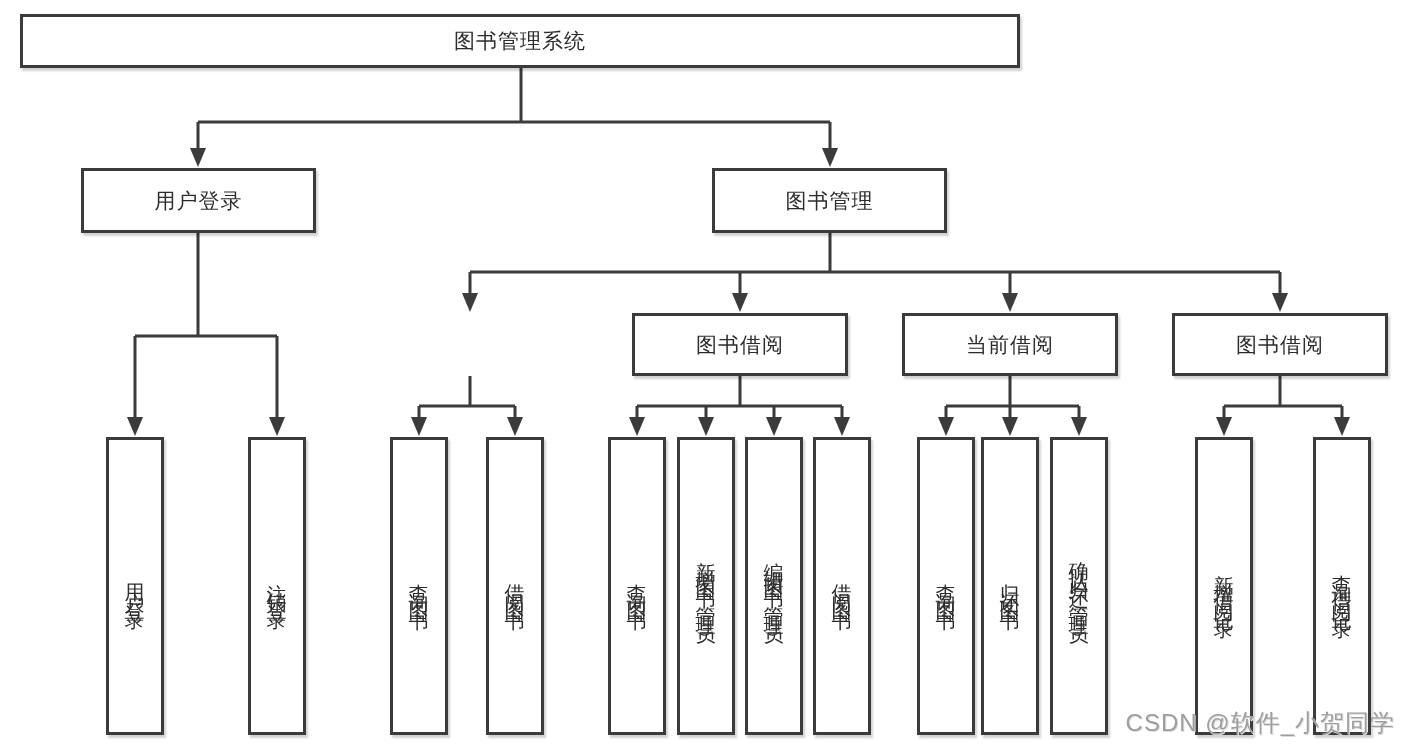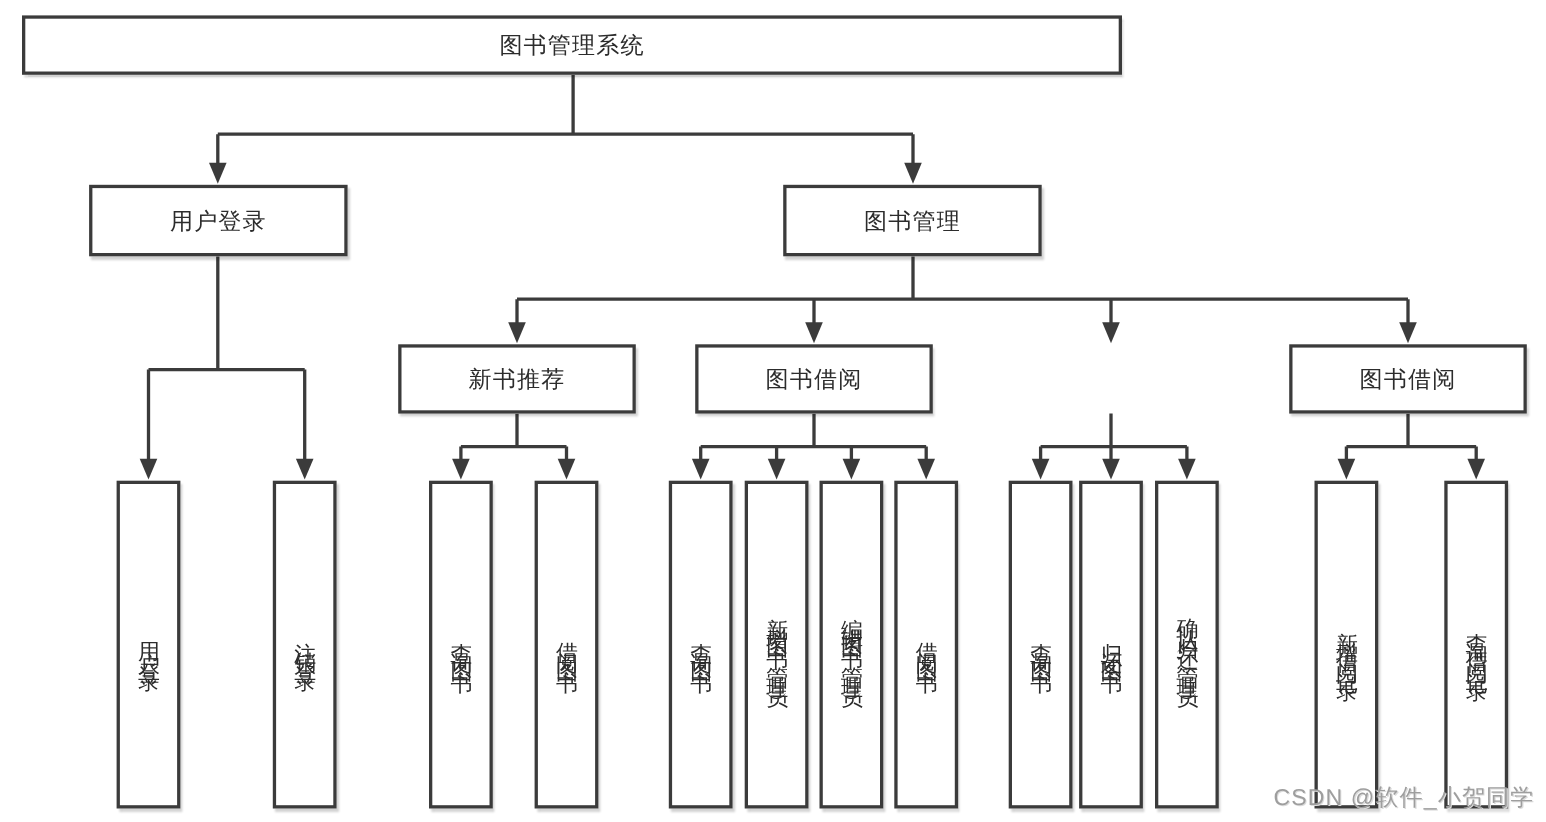--- a/index.html
+++ b/index.html
@@ -61,21 +61,21 @@
   .n-cb-query-books{left:917px;}
   .n-cb-return-books{left:981px;}
   .n-cb-confirm-return{left:1050px;}
   .n-br-add-record{left:1195px;}
   .n-br-query-record{left:1313px;}
   .watermark{
     position:absolute;
     right:10px;
     bottom:8px;
     z-index:5;
-    font-size:21px;
+    font-size:24px;
     color:#9e9e9e;
     letter-spacing:1px;
     text-shadow:1px 1px 0 #dcdcdc;
     white-space:nowrap;
   }
 </style>
 </head>
 <body>
 
 <div id="canvas">
@@ -128,22 +128,22 @@
       <polygon fill="#3b3b3b" stroke="none" points="1216,417 1232,417 1224,436"></polygon>
       <polygon fill="#3b3b3b" stroke="none" points="1334,417 1350,417 1342,436"></polygon>
     </g>
   </svg>
 
   <div class="node h-node n-root">图书管理系统</div>
 
   <div class="node h-node n-user-login-branch">用户登录</div>
   <div class="node h-node n-book-management">图书管理</div>
 
-  <div class="node h-node lvl3 n-new-book-recommend">新书推荐</div>
   <div class="node h-node lvl3 n-book-borrow">图书借阅</div>
+  <div class="node h-node lvl3 n-current-borrow">当前借阅</div>
   <div class="node h-node lvl3 n-borrow-records">图书借阅</div>
 
   <div class="node v-node lvl4 n-user-login">用户登录</div>
   <div class="node v-node lvl4 n-logout">注销登录</div>
 
   <div class="node v-node lvl4 n-nb-query-books">查询图书</div>
   <div class="node v-node lvl4 n-nb-borrow-books">借阅图书</div>
 
   <div class="node v-node lvl4 n-bb-query-books">查询图书</div>
   <div class="node v-node lvl4 n-bb-add-books">新增图书（管理员）</div>

